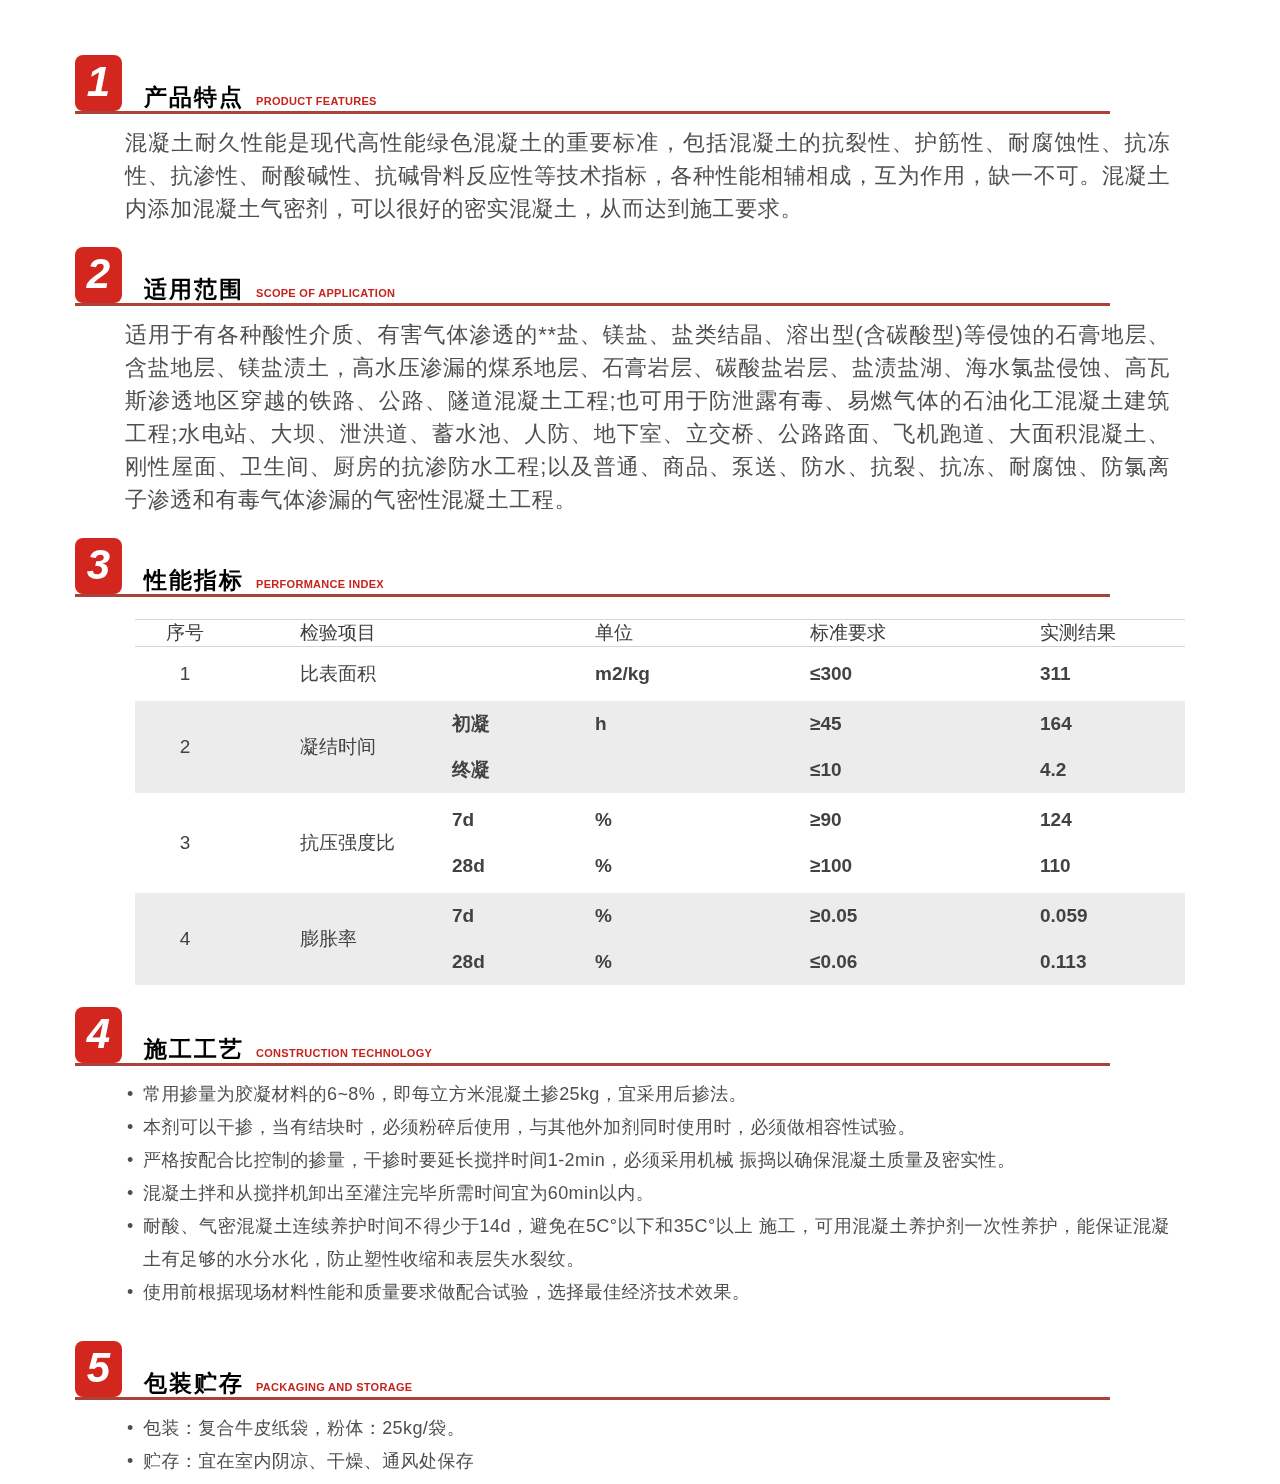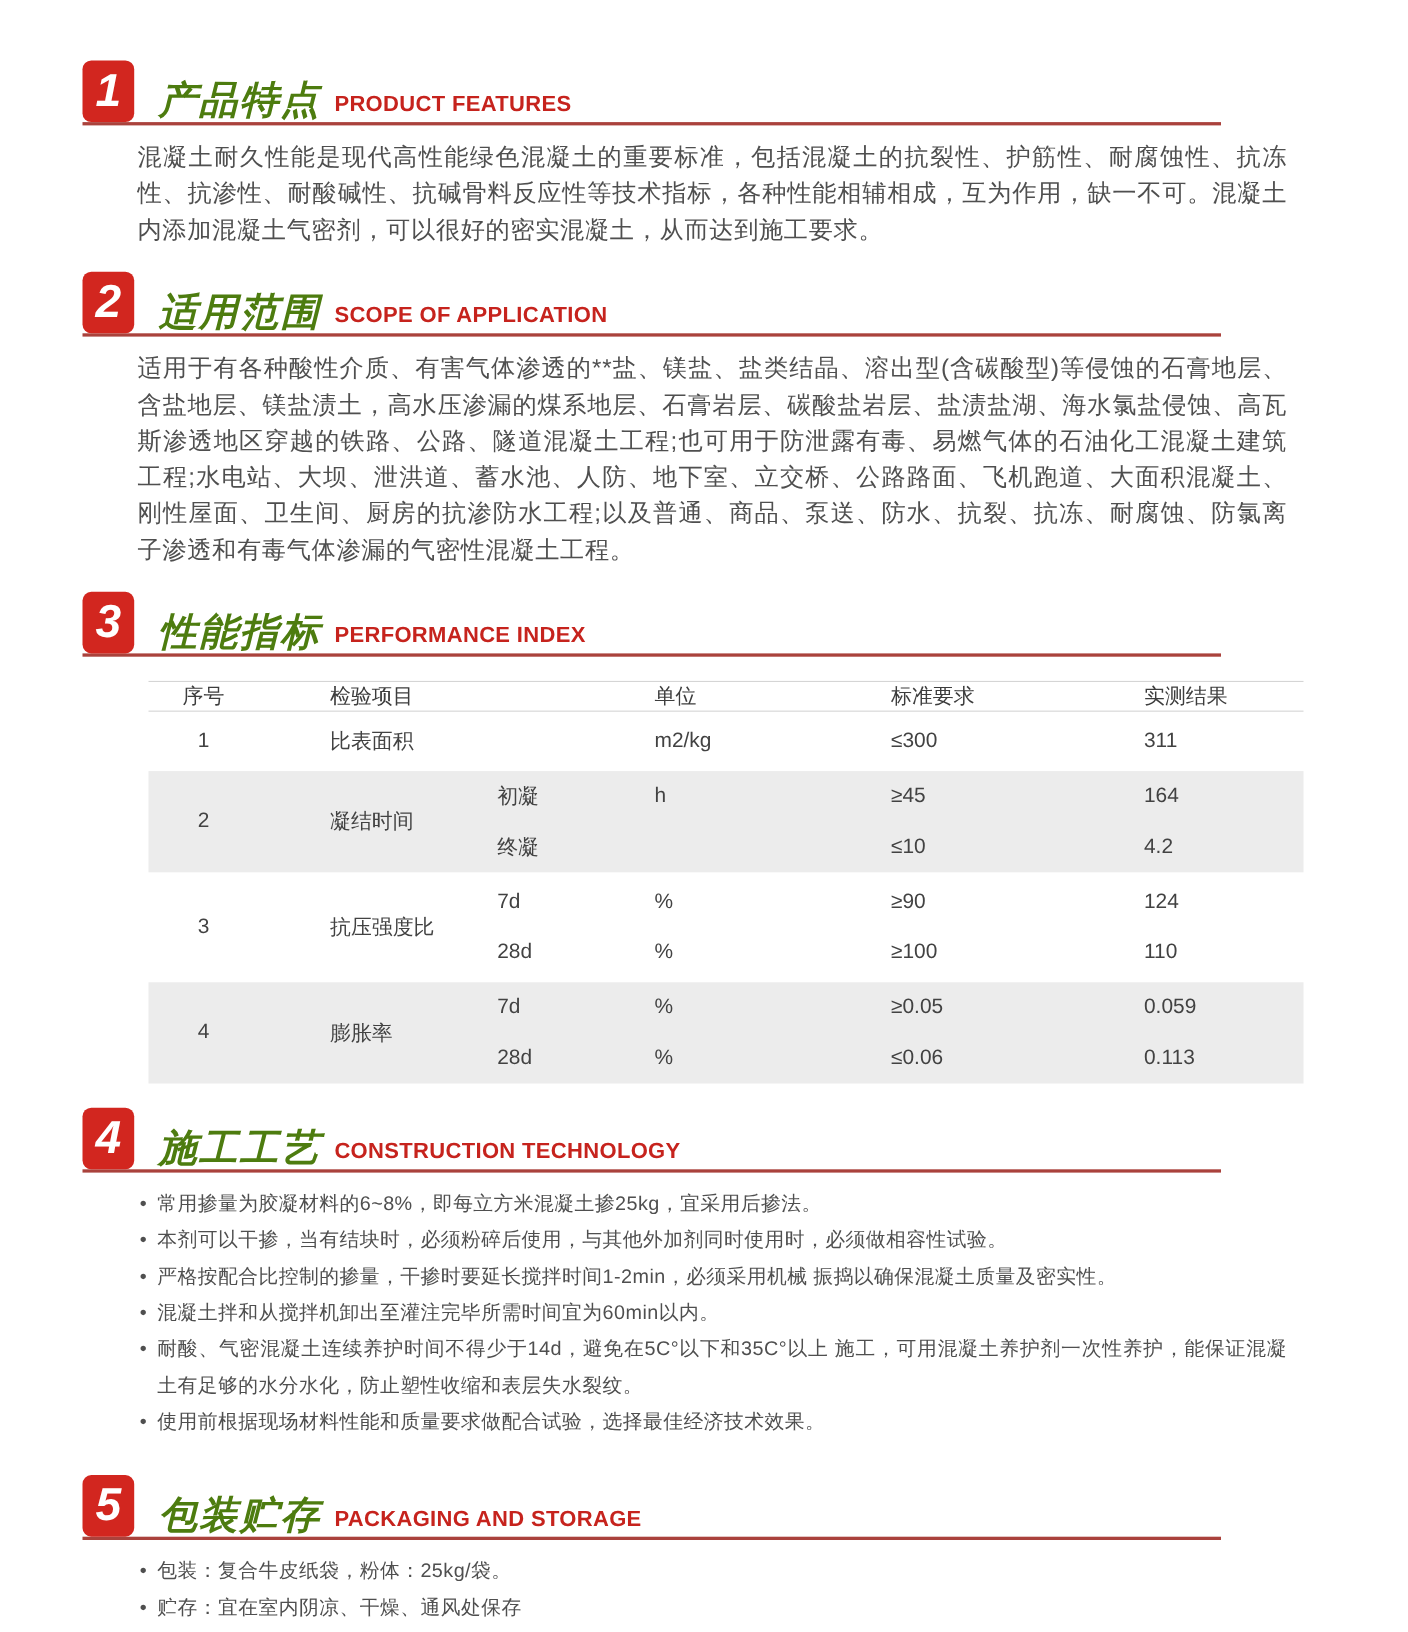--- a/index.html
+++ b/index.html
@@ -9,23 +9,23 @@
 
   
   .sec { margin-top:0; }
   .sec + .sec { margin-top:22px; }
   .sec-header { display:flex; align-items:flex-end; border-bottom:3px solid #aa423c; }
   .sec-num {
     width:47px; height:56px; background:#d2261f; color:#ffffff;
     border-radius:8px; display:flex; align-items:center; justify-content:center;
     font-size:42px; font-weight:bold; font-style:italic; padding-bottom:3px;
   }
-  .sec-title { color:#4d7c0f; font-size:35px; font-weight:bold; line-height:1;
-    margin:0 0 2px 22px; letter-spacing:2px;font-style:italic; }
-  .sec-sub { color:#c6231d; font-size:20px; font-weight:bold; margin:0 0 4px 12px;
+  .sec-title { color:#000000; font-size:23px; font-weight:bold; line-height:1;
+    margin:0 0 2px 22px; letter-spacing:2px; }
+  .sec-sub { color:#c6231d; font-size:11px; font-weight:bold; margin:0 0 4px 12px;
     letter-spacing:0.3px; }
 
   
   .sec-body {
     width:1045px; margin:12px 0 0 50px; font-size:22px; line-height:33px;
     color:#4f4f4f; text-align:justify; letter-spacing:0.6px;
   }
 
   
   .bullets { width:1045px; margin:12px 0 0 50px; list-style:none; }
@@ -39,21 +39,21 @@
   .perf-table { width:1050px; margin:22px 0 0 60px; font-size:19px; color:#424242; }
   .t-grid { display:grid; grid-template-columns:100px 205px 145px 215px 230px 155px; }
   .t-head { height:28px; align-items:center; border-top:1px solid #d5d5d5; border-bottom:1px solid #d5d5d5; color:#3d3d3d; }
   .t-block { margin-top:4px; }
   .t-block.gray { background:#ececec; }
   .cell { display:flex; align-items:center; }
   .cell.no { justify-content:center; }
   .cell.item { padding-left:65px;font-family:Liberation Mono, monospace; }
   .cell.pl { padding-left:10px; }
   .subcol { display:flex; flex-direction:column; }
-  .sc { height:46px; display:flex; align-items:center; padding-left:10px; }
+  .sc { height:46px; display:flex; align-items:center; padding-left:10px;font-weight:bold; }
   .sc.sp { padding-left:12px; }
   .single .sc, .single .cell { height:46px; }
 </style>
 </head>
 <body>
 
 <div class="page">
 
   <div class="sec">
     <div class="sec-header">

